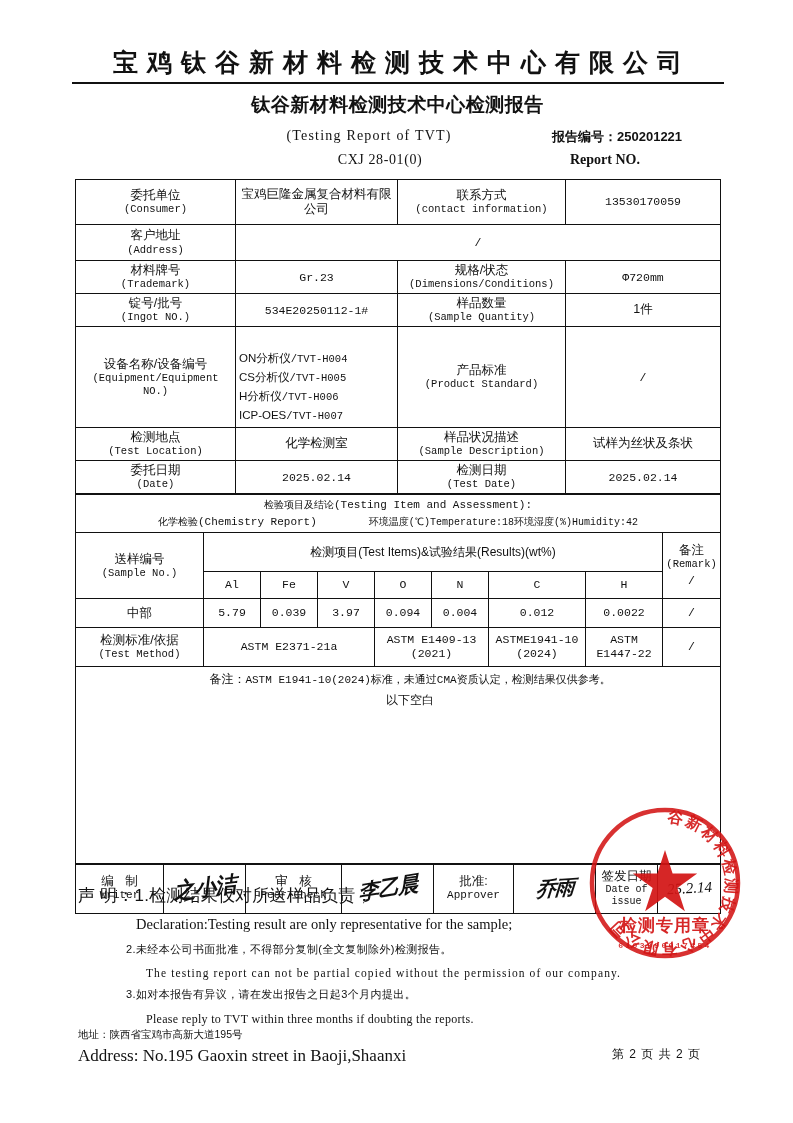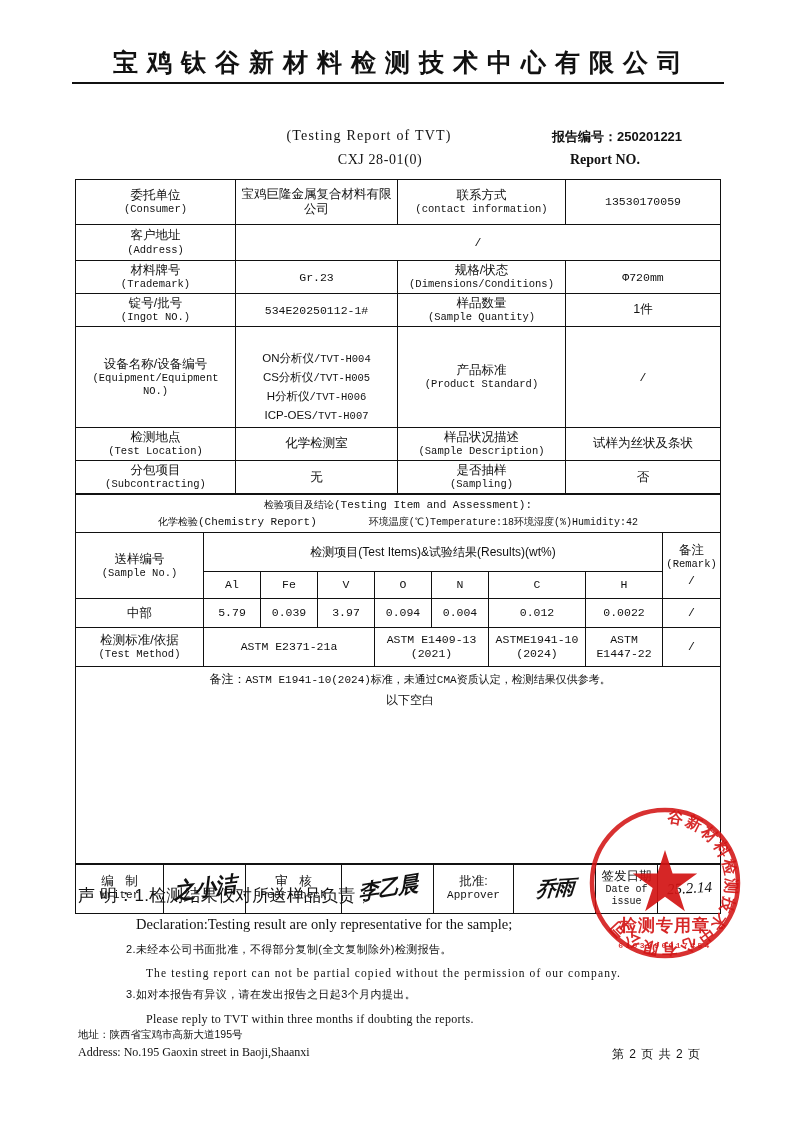--- a/index.html
+++ b/index.html
@@ -83,21 +83,21 @@
   .en{font-family:"Liberation Mono", monospace;font-size:10.5px;letter-spacing:0px;}
   .val{font-family:"Liberation Mono", monospace;font-size:11.5px;}
   .valcn{font-family:"Liberation Sans", sans-serif;font-size:12.5px;}
 
   .main-table-wrap{
     position:absolute;left:75px;top:179px;width:645px;
   }
   td.topleft{text-align:left;vertical-align:top;padding-left:5px;margin-top:28px;}
 
   
-  .eqlist{font-family:"Liberation Mono", monospace;font-size:10.5px;line-height:1.62;text-align:center;margin-top:20px;}
+  .eqlist{font-family:"Liberation Mono", monospace;font-size:10.5px;line-height:1.62;text-align:left;margin-top:20px;}
   .eqlist span{font-family:"Liberation Sans", sans-serif;font-size:11.5px;}
 
   
   .chem-head{
     text-align:left;padding:3px 5px 3px 5px;
   }
   .chem-line{font-family:"Liberation Mono", monospace;font-size:11px;line-height:1.5;white-space:nowrap;}
   .chem-line b{font-family:Liberation Mono, monospace;font-weight:normal;font-size:10px;}
   .gap{display:inline-block;width:52px;}
 
@@ -134,40 +134,41 @@
   .decl{position:absolute;left:78px;top:884px;width:600px;}
   .decl .l1{font-family:Liberation Sans, sans-serif;font-size:17px;letter-spacing:.2px;}
   .decl .e1{font-family:"Liberation Serif", serif;font-size:14.5px;margin:9px 0 0 58px;}
   .decl .l2{font-family:"Liberation Sans", sans-serif;font-size:11px;margin:9px 0 0 48px;letter-spacing:.4px;}
   .decl .e2{font-family:"Liberation Serif", serif;font-size:11.5px;margin:10px 0 0 68px;letter-spacing:1.1px;}
   .decl .l3{font-family:"Liberation Sans", sans-serif;font-size:11px;margin:8px 0 0 48px;letter-spacing:.4px;}
   .decl .e3{font-family:"Liberation Serif", serif;font-size:12px;margin:10px 0 0 68px;letter-spacing:.3px;}
 
   .addr{position:absolute;left:78px;top:1026px;}
   .addr .a1{font-family:"Liberation Sans", sans-serif;font-size:10.5px;line-height:1.65;}
-  .addr .a2{font-family:"Liberation Serif", serif;font-size:12px;line-height:1.5;}
+  .addr .a2{font-family:"Liberation Serif", serif;font-size:17px;line-height:1.5;}
   .pageno{
     position:absolute;left:612px;top:1046px;
     font-family:"Liberation Sans", sans-serif;font-size:12px;
     letter-spacing:1px;white-space:nowrap;
   }
 
   
   .seal{
     position:absolute;left:580px;top:798px;width:170px;height:170px;
     z-index:5;pointer-events:none;
   }
 </style>
 </head>
 <body>
 
 <div class="page">
 
   <div class="company-title">宝鸡钛谷新材料检测技术中心有限公司</div>
   <div class="company-rule"></div>
+  <div class="report-title">钛谷新材料检测技术中心检测报告</div>
   <div class="eng-title">(Testing Report of TVT)</div>
   <div class="cxj-code">CXJ 28-01(0)</div>
   <div class="report-no-cn">报告编号：250201221</div>
   <div class="report-no-en">Report NO.</div>
 
   <div class="main-table-wrap">
     <table class="doc">
       <colgroup>
         <col style="width:160px">
         <col style="width:162px">
@@ -270,37 +271,37 @@
         </td>
         <td>
           <div class="cn">样品状况描述</div>
           <div class="en">(Sample  Description)</div>
         </td>
         <td>
           <span class="valcn">试样为丝状及条状</span>
         </td>
       </tr>
 
-
-      <tr>
-        <td>
-          <div class="cn">分包项目</div>
-          <div class="en">(Subcontracting)</div>
-        </td>
-        <td>
-          <span class="valcn">无</span>
-        </td>
-        <td>
-          <div class="cn">是否抽样</div>
-          <div class="en">(Sampling)</div>
-        </td>
-        <td>
-          <span class="valcn">否</span>
-        </td>
-      </tr>
+      <tr>
+        <td>
+          <div class="cn">委托日期</div>
+          <div class="en">(Date)</div>
+        </td>
+        <td>
+          <span class="val">2025.02.14</span>
+        </td>
+        <td>
+          <div class="cn">检测日期</div>
+          <div class="en">(Test  Date)</div>
+        </td>
+        <td>
+          <span class="val">2025.02.14</span>
+        </td>
+      </tr>
+
     </tbody>
       </table>
 
     <table class="doc" style="border-top:0">
       <colgroup>
         <col style="width:128px">
         <col style="width:57px">
           <col style="width:57px">
           <col style="width:57px">
         <col style="width:57px">

